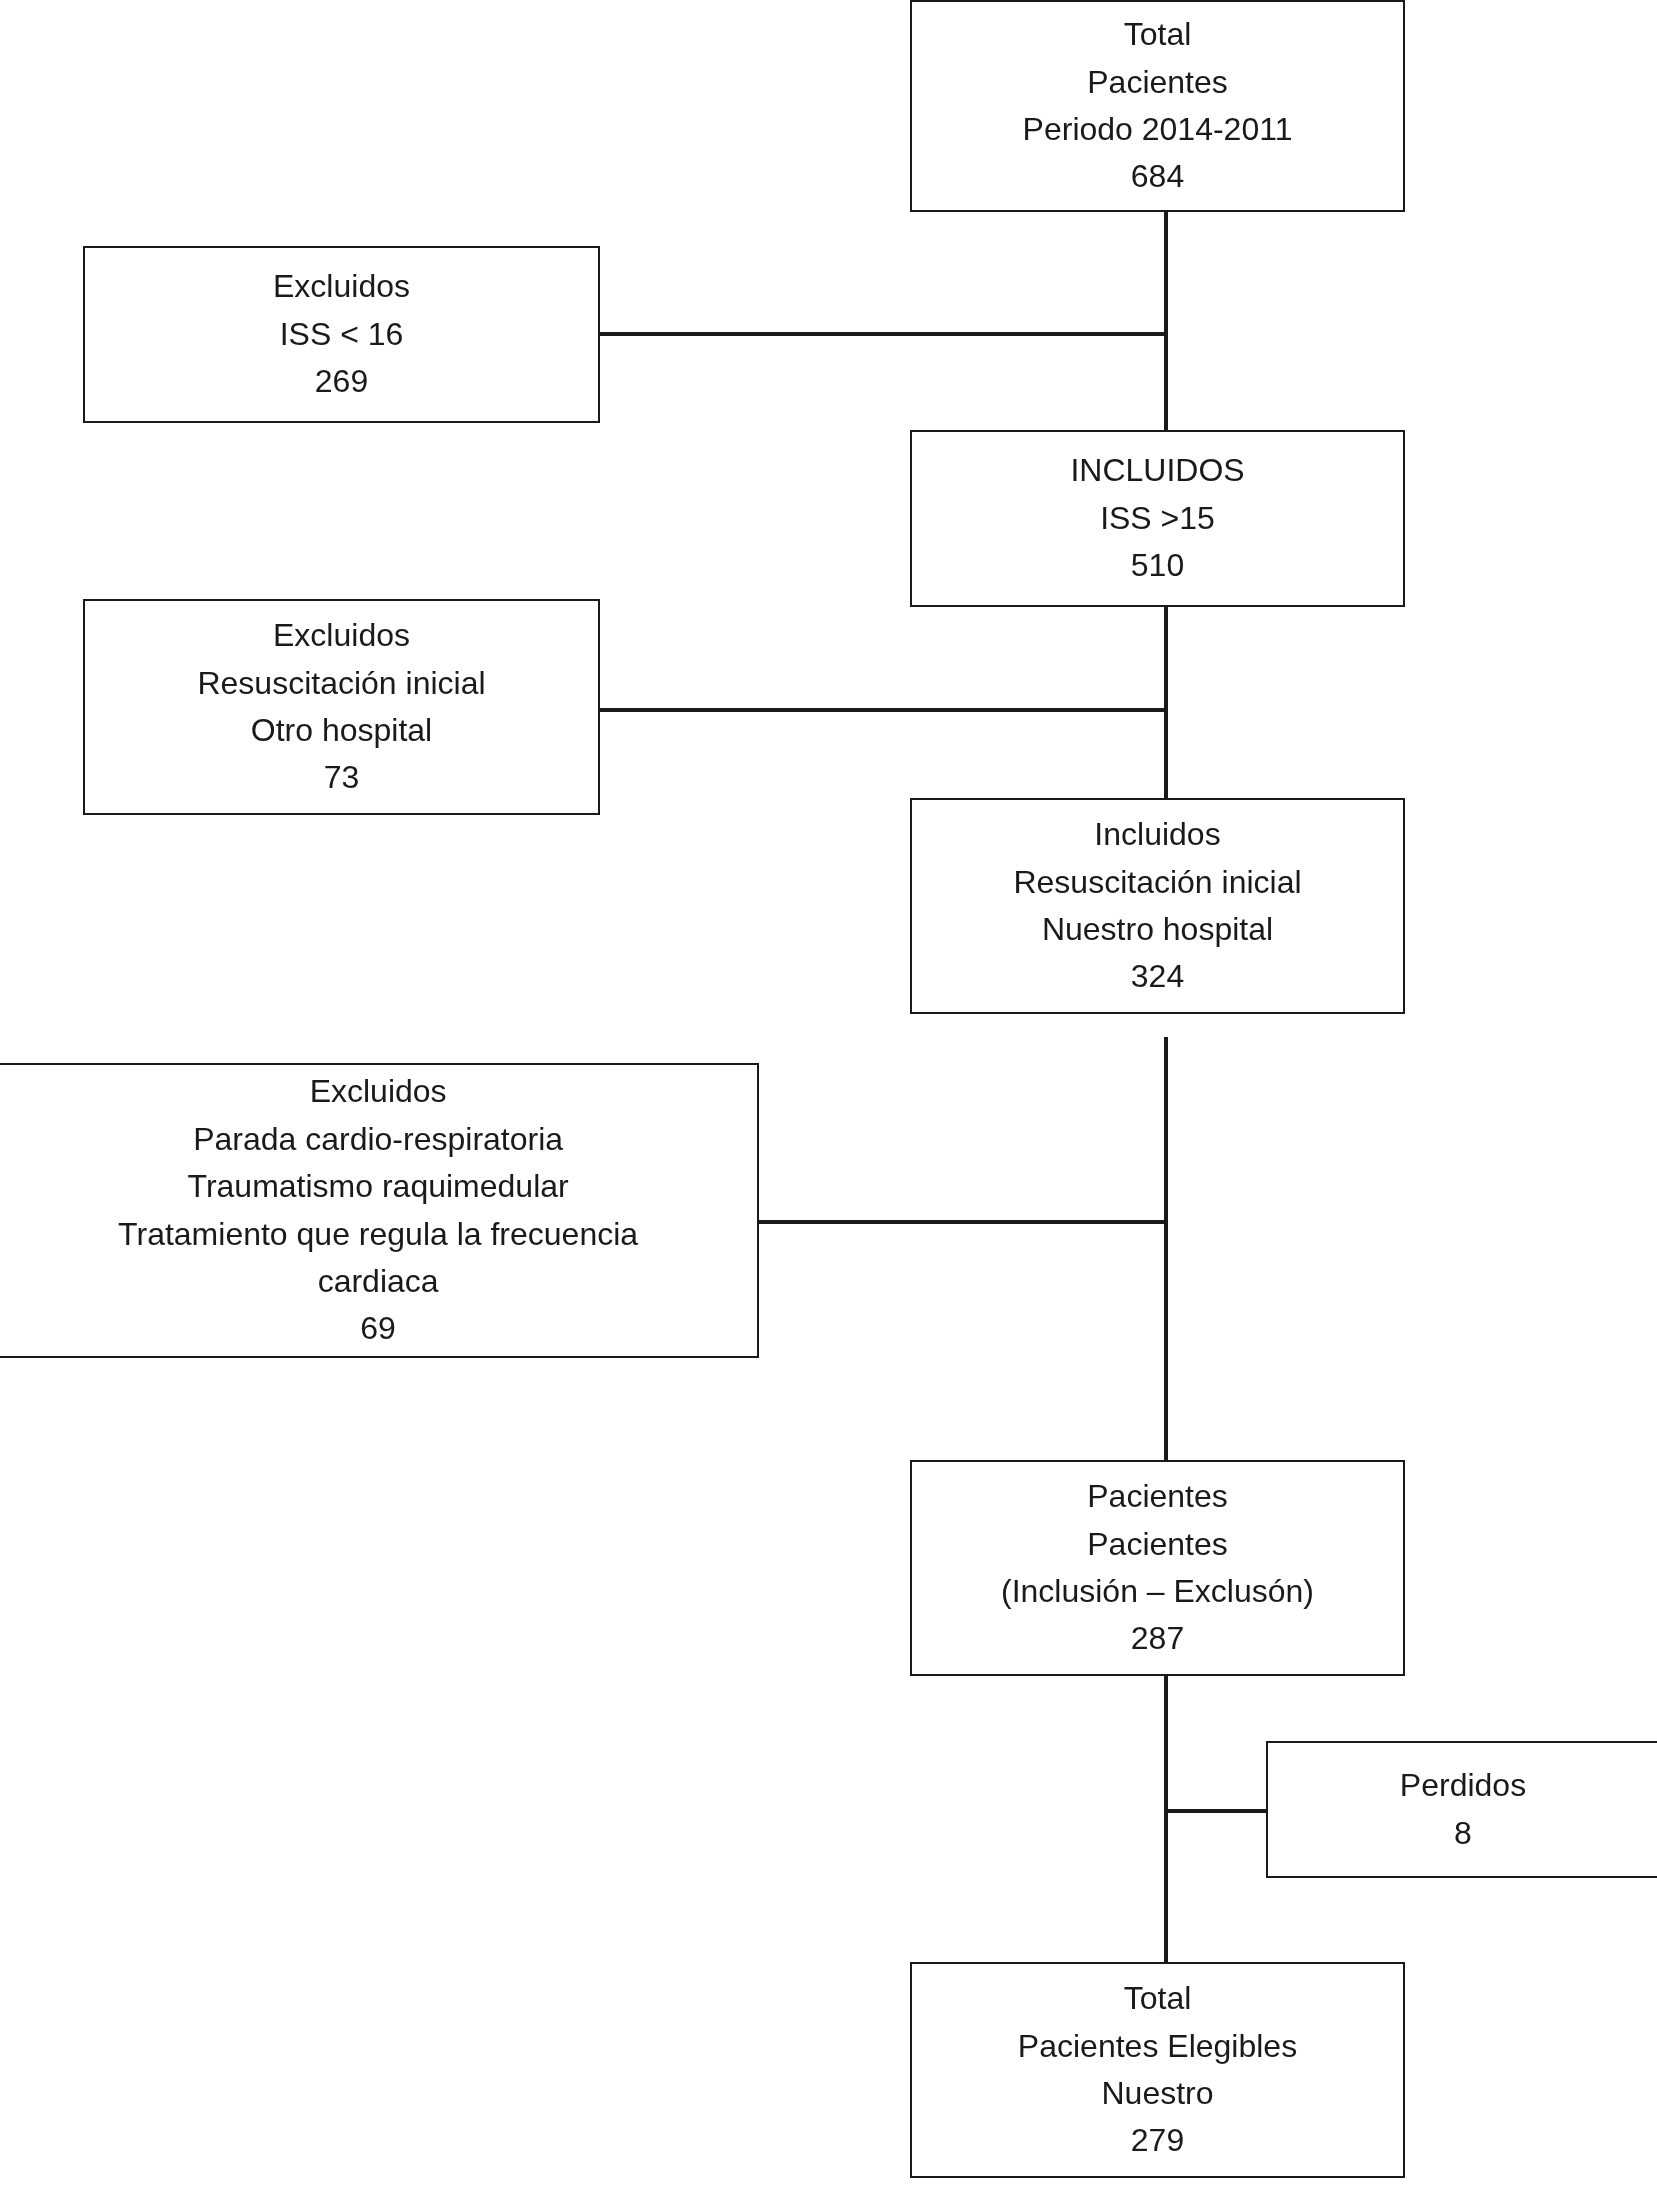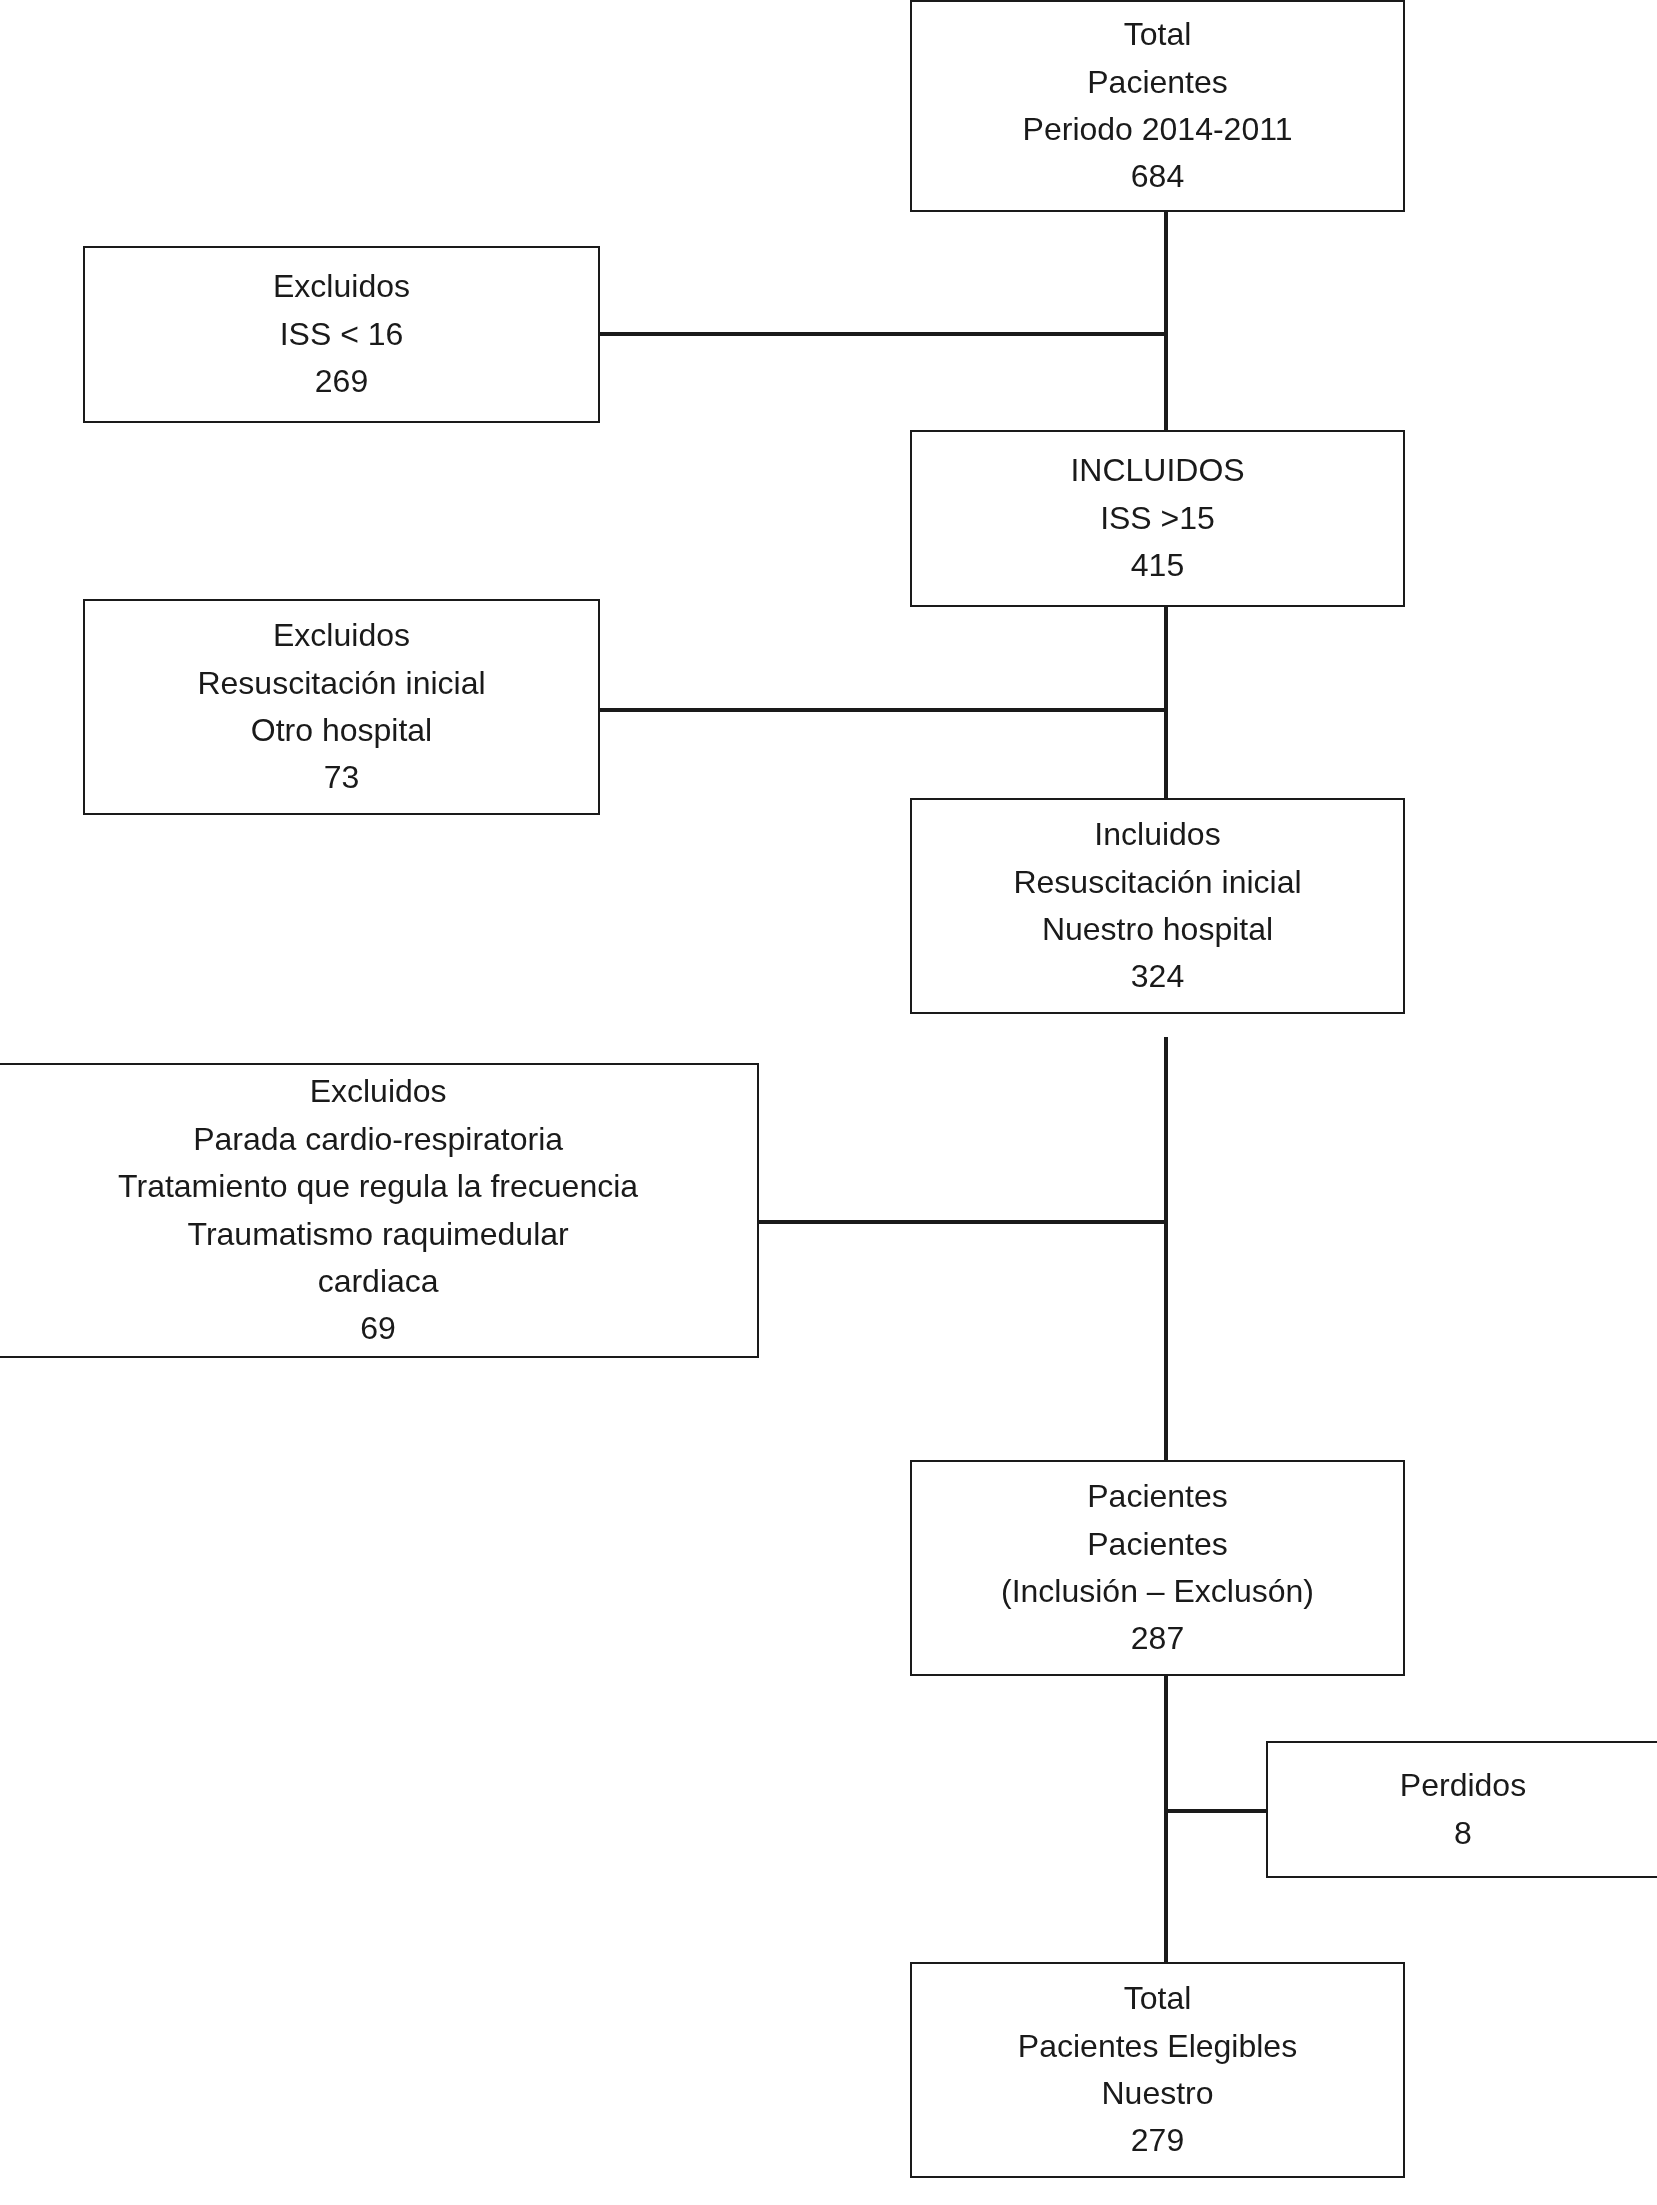--- a/index.html
+++ b/index.html
@@ -68,42 +68,42 @@
 
   <div class="node" style="left:83px; top:246px; width:517px; height:177px;">
     <span class="line">Excluidos</span>
     <span class="line">ISS &lt; 16</span>
     <span class="line">269</span>
   </div>
 
   <div class="node" style="left:910px; top:430px; width:495px; height:177px;">
     <span class="line">INCLUIDOS</span>
     <span class="line">ISS &gt;15</span>
-    <span class="line">415</span>
+    <span class="line">510</span>
   </div>
 
   <div class="node" style="left:83px; top:599px; width:517px; height:216px;">
     <span class="line">Excluidos</span>
     <span class="line">Resuscitación inicial</span>
     <span class="line">Otro hospital</span>
     <span class="line">73</span>
   </div>
 
   <div class="node" style="left:910px; top:798px; width:495px; height:216px;">
     <span class="line">Incluidos</span>
     <span class="line">Resuscitación inicial</span>
     <span class="line">Nuestro hospital</span>
     <span class="line">324</span>
   </div>
 
   <div class="node" style="left:-2.9px; top:1063px; width:762px; height:295px;">
     <span class="line">Excluidos</span>
     <span class="line">Parada cardio-respiratoria</span>
+    <span class="line">Traumatismo raquimedular</span>
     <span class="line">Tratamiento que regula la frecuencia</span>
-    <span class="line">Traumatismo raquimedular</span>
     <span class="line">cardiaca</span>
     <span class="line">69</span>
   </div>
 
   <div class="node" style="left:910px; top:1460px; width:495px; height:216px;">
     <span class="line">Pacientes</span>
     <span class="line">Pacientes</span>
     <span class="line">(Inclusión – Exclusón)</span>
     <span class="line">287</span>
   </div>

